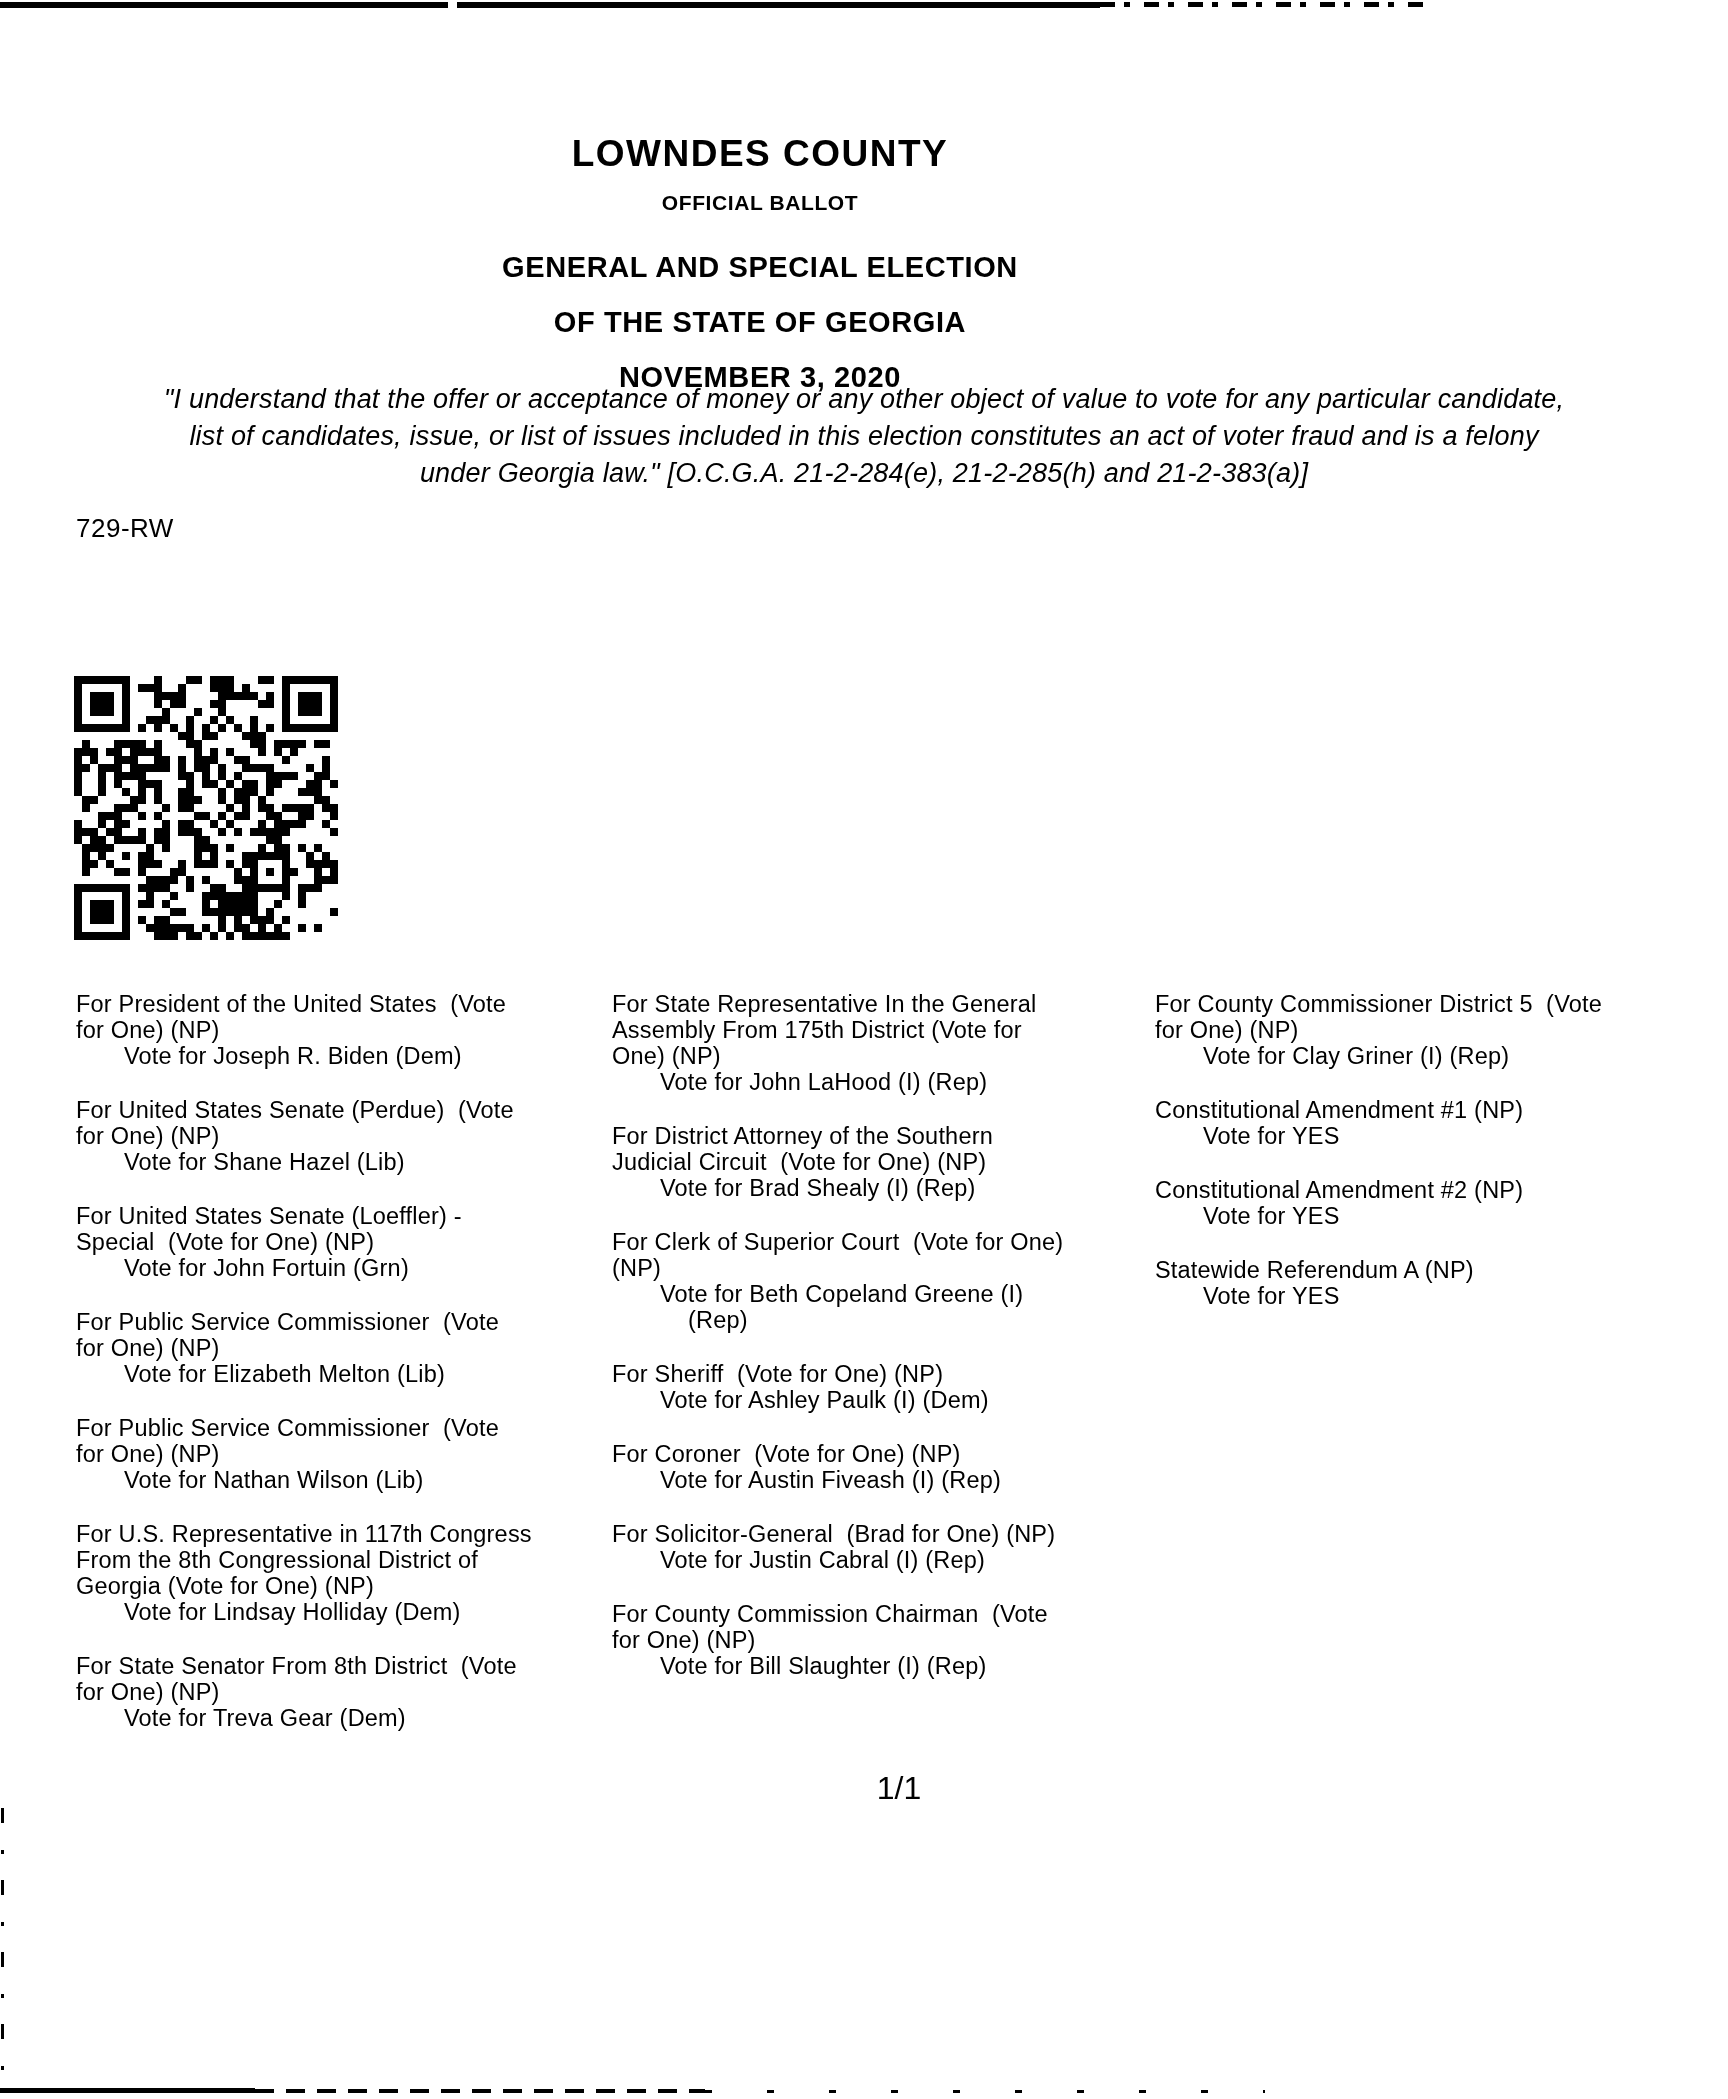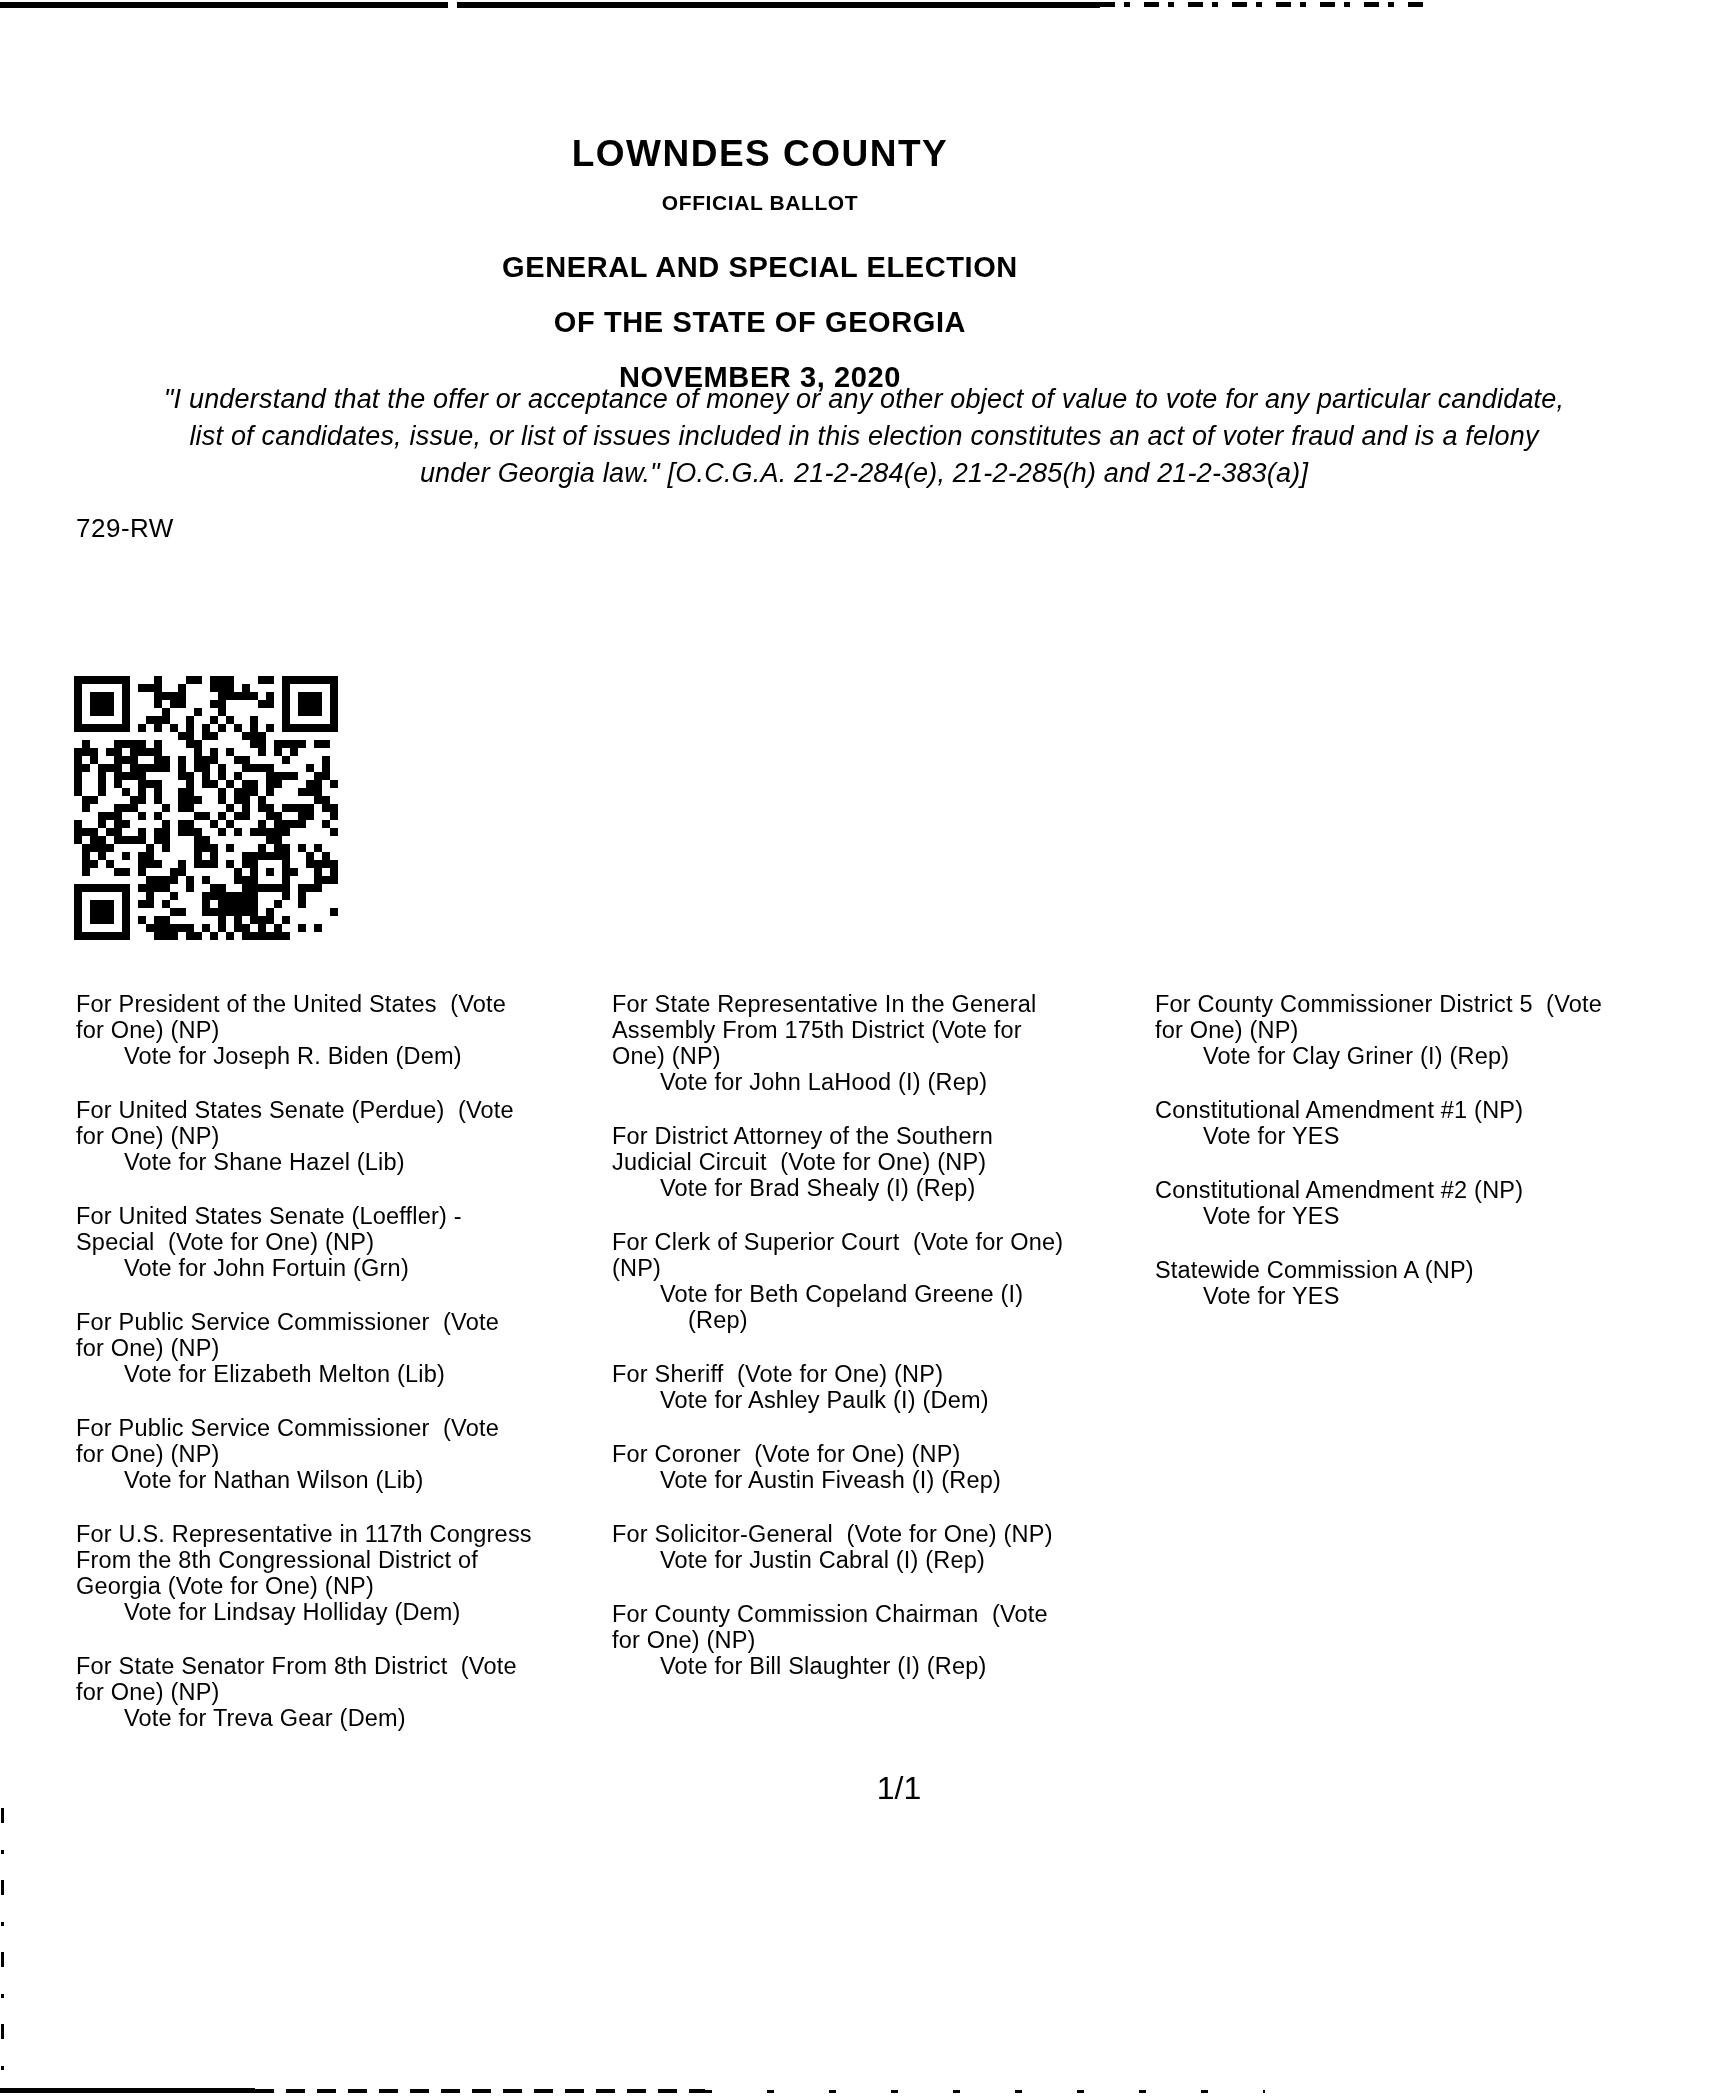--- a/index.html
+++ b/index.html
@@ -661,21 +661,21 @@
       </div>
       <div class="contest">
         <div class="contest-title">For Sheriff  (Vote for One) (NP)</div>
         <div class="vote-line">Vote for Ashley Paulk (I) (Dem)</div>
       </div>
       <div class="contest">
         <div class="contest-title">For Coroner  (Vote for One) (NP)</div>
         <div class="vote-line">Vote for Austin Fiveash (I) (Rep)</div>
       </div>
       <div class="contest">
-        <div class="contest-title">For Solicitor-General  (Vote for One) (NP)</div>
+        <div class="contest-title">For Solicitor-General  (Brad for One) (NP)</div>
         <div class="vote-line">Vote for Justin Cabral (I) (Rep)</div>
       </div>
       <div class="contest">
         <div class="contest-title">For County Commission Chairman  (Vote
 for One) (NP)</div>
         <div class="vote-line">Vote for Bill Slaughter (I) (Rep)</div>
       </div>
     </div>
     <div class="col col3">
       <div class="contest">
@@ -685,21 +685,21 @@
       </div>
       <div class="contest">
         <div class="contest-title">Constitutional Amendment #1 (NP)</div>
         <div class="vote-line">Vote for YES</div>
       </div>
       <div class="contest">
         <div class="contest-title">Constitutional Amendment #2 (NP)</div>
         <div class="vote-line">Vote for YES</div>
       </div>
       <div class="contest">
-        <div class="contest-title">Statewide Commission A (NP)</div>
+        <div class="contest-title">Statewide Referendum A (NP)</div>
         <div class="vote-line">Vote for YES</div>
       </div>
     </div>
   </div>
 
 <div class="page-number">1/1</div>
 
 <div class="rule-dashed-left" style="left:1px; top:1808px; width:3px; height:282px;"></div>
 
 <div class="rule" style="left:0; top:2088px; width:255px; height:5px;"></div>

